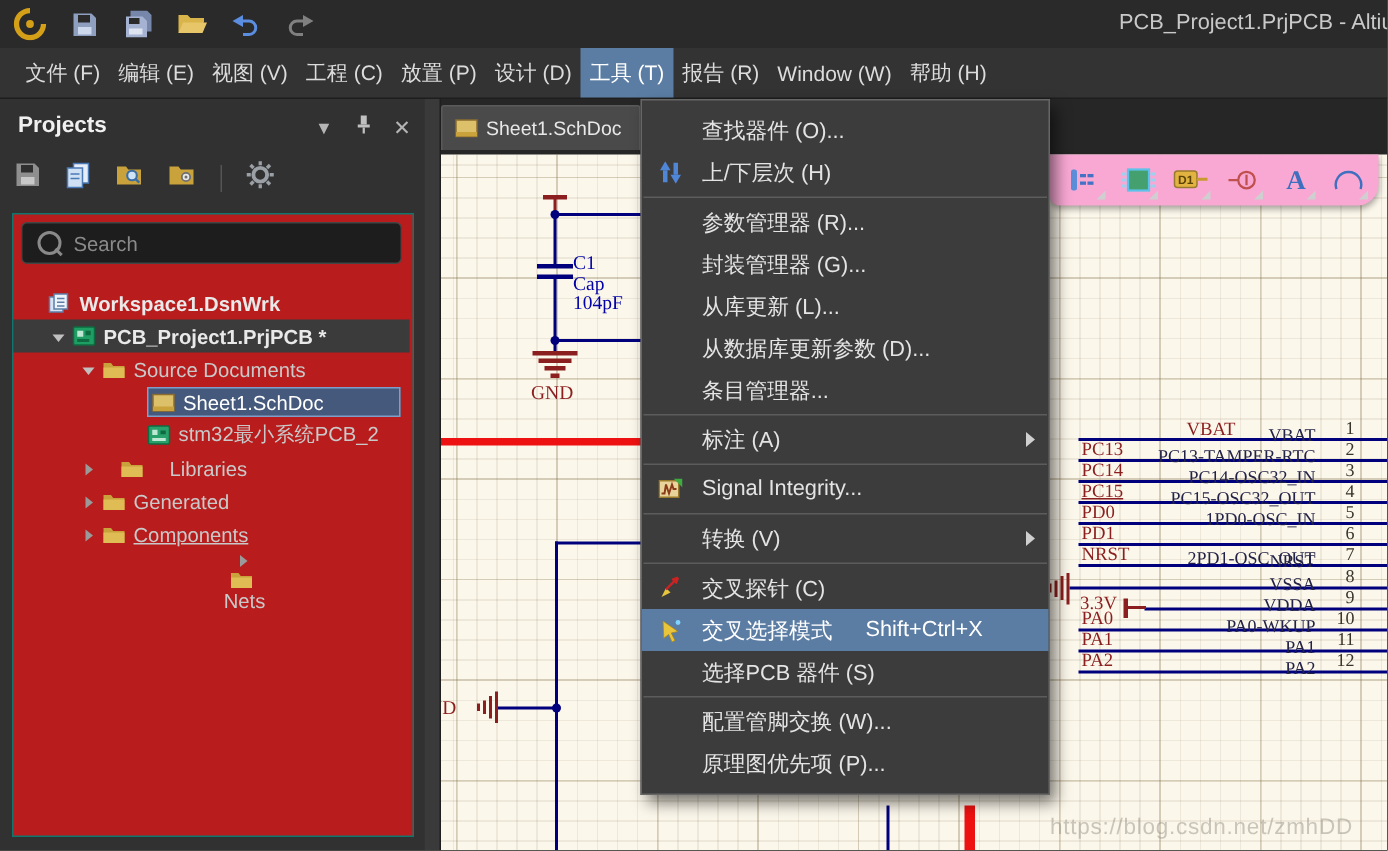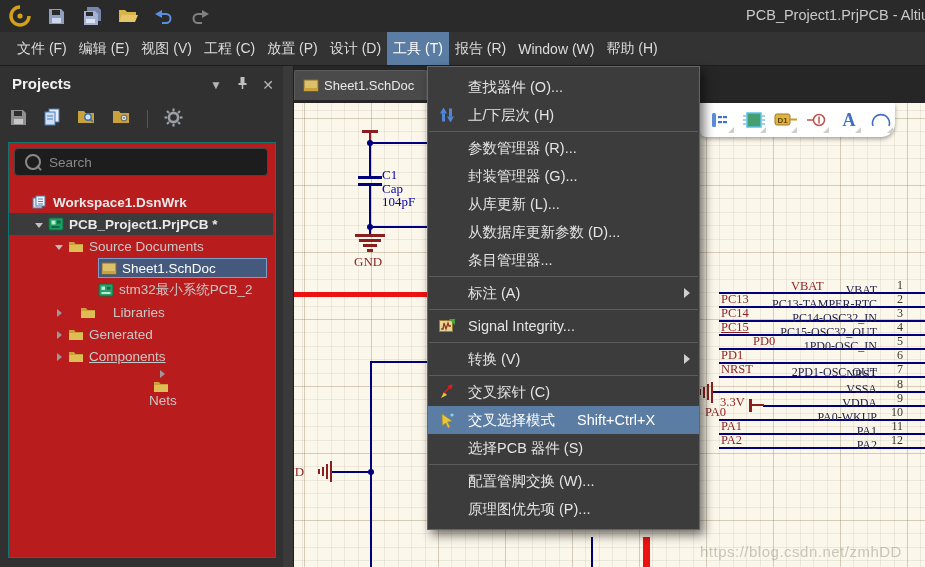--- a/index.html
+++ b/index.html
@@ -63,21 +63,21 @@
   .redshape{background:#8b1f1f;}
   .redline{background:#ee1111;}
   .dot{width:6px;height:6px;border-radius:50%;background:#00007d;}
   .schtxt{font-family:"Liberation Serif",serif;font-size:13px;line-height:13px;white-space:nowrap;}
   .net{color:#8b1f1f;}
   .des{color:#0202a8;}
   .pinname{font-family:"Liberation Serif",serif;font-size:12px;line-height:13px;color:#232347;white-space:nowrap;}
   .pinnum{font-family:"Liberation Serif",serif;font-size:12px;line-height:12px;color:#3a352c;}
   #watermark{position:absolute;left:407px;top:477px;font-size:15px;color:rgba(140,135,125,0.45);letter-spacing:0.5px;}
   
-  #activebar{position:absolute;left:407px;top:37px;width:195px;height:34px;background:#ffffff;
+  #activebar{position:absolute;left:407px;top:37px;width:219px;height:34px;background:#f9a8d4;
              border-radius:0 0 14px 6px;display:flex;align-items:center;padding-left:8px;box-sizing:border-box;gap:4px;
              box-shadow:0 2px 4px rgba(0,0,0,0.35);}
   .ab-slot{position:relative;width:31px;height:30px;display:flex;align-items:center;justify-content:center;}
   .ab-slot:after{content:"";position:absolute;right:2px;bottom:2px;border-left:6px solid transparent;
                  border-bottom:6px solid #cfcfcf;}
   
   #tools-menu{position:absolute;left:427px;top:66px;width:273px;background:#3c3c3c;border:1px solid #666;
               box-sizing:border-box;box-shadow:4px 5px 10px rgba(0,0,0,0.55);padding:6px 0;z-index:50;}
   .menu-item{position:relative;height:28px;display:flex;align-items:center;font-size:14.5px;color:#e4e4e4;
              padding-left:40px;white-space:nowrap;}
@@ -218,39 +218,39 @@
         <div class="abs pinname" style="right:48px;top:246px;">PC14-OSC32_IN</div>
         <div class="abs pinnum" style="right:22px;top:241px;">3</div>
         <div class="abs schtxt net" style="left:428px;top:241px;font-size:12.5px;">PC14</div>
         <div class="abs wire" style="left:426px;top:268px;width:206px;height:2px;"></div>
         <div class="abs pinname" style="right:48px;top:260px;">PC15-OSC32_OUT</div>
         <div class="abs pinnum" style="right:22px;top:255px;">4</div>
         <div class="abs schtxt net" style="left:428px;top:255px;font-size:12.5px;text-decoration:underline;">PC15</div>
         <div class="abs wire" style="left:426px;top:282px;width:206px;height:2px;"></div>
         <div class="abs pinname" style="right:48px;top:274px;">1PD0-OSC_IN</div>
         <div class="abs pinnum" style="right:22px;top:269px;">5</div>
-        <div class="abs schtxt net" style="left:428px;top:269px;font-size:12.5px;margin-left:32px;">PD0</div>
+        <div class="abs schtxt net" style="left:428px;top:269px;font-size:12.5px;">PD0</div>
         <div class="abs wire" style="left:426px;top:296px;width:206px;height:2px;"></div>
         <div class="abs pinname" style="right:48px;top:276px;margin-top:24px;">2PD1-OSC_OUT</div>
         <div class="abs pinnum" style="right:22px;top:283px;">6</div>
         <div class="abs schtxt net" style="left:428px;top:283px;font-size:12.5px;">PD1</div>
         <div class="abs wire" style="left:426px;top:310px;width:206px;height:2px;"></div>
         <div class="abs pinname" style="right:48px;top:302px;">NRST</div>
         <div class="abs pinnum" style="right:22px;top:297px;">7</div>
         <div class="abs schtxt net" style="left:428px;top:297px;font-size:12.5px;">NRST</div>
         <div class="abs wire" style="left:420px;top:325px;width:212px;height:2px;"></div>
         <div class="abs pinname" style="right:48px;top:317px;">VSSA</div>
         <div class="abs pinnum" style="right:22px;top:312px;">8</div>
         <div class="abs wire" style="left:470px;top:339px;width:162px;height:2px;"></div>
         <div class="abs pinname" style="right:48px;top:331px;">VDDA</div>
         <div class="abs pinnum" style="right:22px;top:326px;">9</div>
         <div class="abs wire" style="left:426px;top:353px;width:206px;height:2px;"></div>
         <div class="abs pinname" style="right:48px;top:345px;">PA0-WKUP</div>
         <div class="abs pinnum" style="right:22px;top:340px;">10</div>
-        <div class="abs schtxt net" style="left:412px;top:340px;font-size:12.5px;">PA0</div>
+        <div class="abs schtxt net" style="left:428px;top:340px;font-size:12.5px;">PA0</div>
         <div class="abs wire" style="left:426px;top:367px;width:206px;height:2px;"></div>
         <div class="abs pinname" style="right:48px;top:359px;">PA1</div>
         <div class="abs pinnum" style="right:22px;top:354px;">11</div>
         <div class="abs schtxt net" style="left:428px;top:354px;font-size:12.5px;">PA1</div>
         <div class="abs wire" style="left:426px;top:381px;width:206px;height:2px;"></div>
         <div class="abs pinname" style="right:48px;top:373px;">PA2</div>
         <div class="abs pinnum" style="right:22px;top:368px;">12</div>
         <div class="abs schtxt net" style="left:428px;top:368px;font-size:12.5px;">PA2</div>
         <div class="abs schtxt net" style="left:498px;top:214px;font-size:12.5px;">VBAT</div>
         <div class="abs redshape" style="left:406px;top:323px;width:2px;height:6px;"></div>

